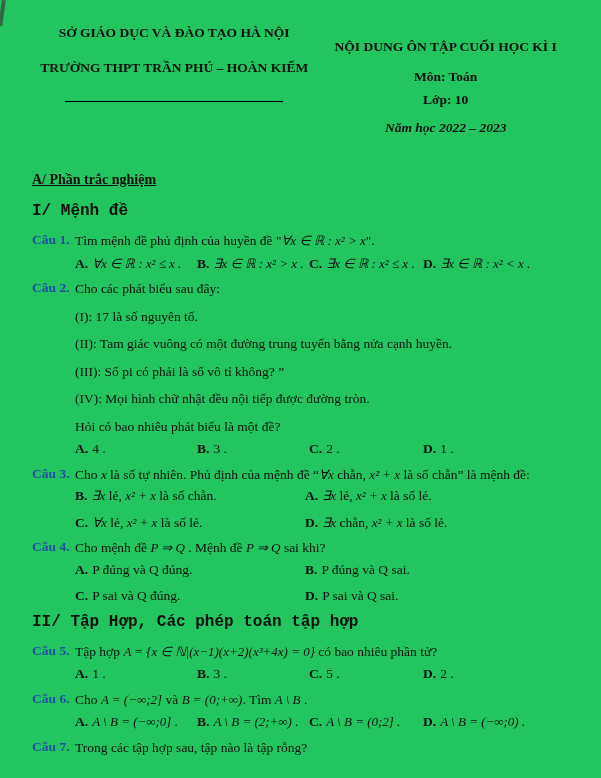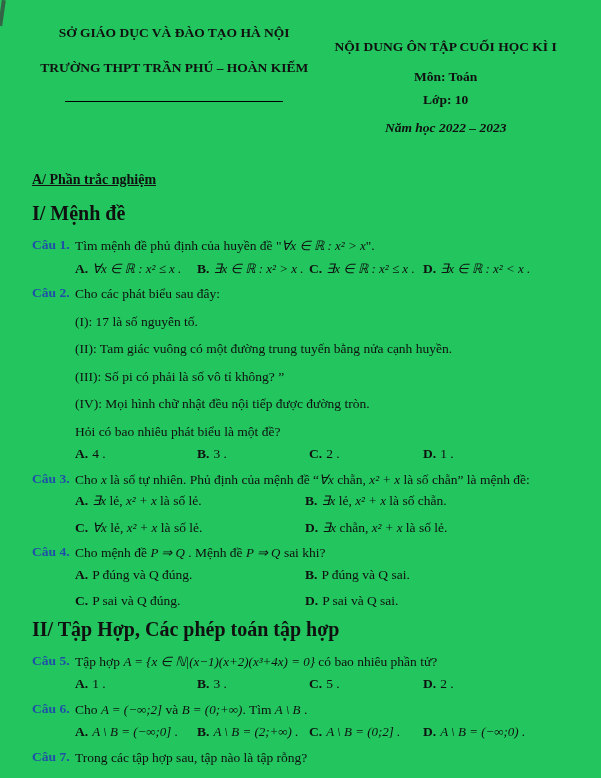--- a/index.html
+++ b/index.html
@@ -25,21 +25,21 @@
   .h-left .l2{margin-top:19px;}
   .h-rule{width:218px;margin:25px auto 0;border-top:1.7px solid #000;height:0;}
   .h-right{width:262px;text-align:center;font-weight:bold;line-height:16px;}
   .h-right .r1{margin-top:19px;}
   .h-right .r2{margin-top:14px;}
   .h-right .r3{margin-top:7px;}
   .h-right .r4{margin-top:12px;font-style:italic;}
   
   .flow{margin-top:36px;}
   .sec-a{font-weight:bold;text-decoration:underline;font-size:14px;margin:0 0 14px 0;}
-  .sec-h{font-weight:bold;font-size:20px;margin:0 0 12px 0;}
+  .sec-h{font-weight:bold;font-size:16px;margin:0 0 12px 0;font-family:Liberation Mono, monospace;}
   
   .question{display:flex;margin-bottom:8px;}
   .qlabel{flex:none;width:43px;font-weight:bold;color:#1f4fa8;}
   .qbody{flex:1;line-height:17.5px;}
   .qline{margin-top:10px;}
   .math{font-style:italic;font-size:13px;}
   .opts{margin-top:5px;}
   .opts.row4{display:grid;grid-template-columns:122px 112px 114px 1fr;white-space:nowrap;}
   .opts.grid2{display:grid;grid-template-columns:230px 1fr;row-gap:9px;margin-top:4px;}
   .opt .letter{font-weight:bold;margin-right:4px;}
@@ -94,22 +94,22 @@
             <span class="opt"><span class="letter">C.</span><span>2 .</span></span>
             <span class="opt"><span class="letter">D.</span><span>1 .</span></span>
           </div>
         </div>
       </div>
       <div class="question">
         <span class="qlabel">Câu 3.</span>
         <div class="qbody">
           <div class="qtext"><span>Cho </span><span class="math">x</span><span> là số tự nhiên. Phủ định của mệnh đề “</span><span class="math">∀x</span><span> chẵn, </span><span class="math">x² + x</span><span> là số chẵn” là mệnh đề:</span></div>
           <div class="opts grid2">
+            <span class="opt"><span class="letter">B.</span><span class="math">∃x</span><span> lẻ, </span><span class="math">x² + x</span><span> là số chẵn.</span></span>
             <span class="opt"><span class="letter">A.</span><span class="math">∃x</span><span> lẻ, </span><span class="math">x² + x</span><span> là số lẻ.</span></span>
-            <span class="opt"><span class="letter">B.</span><span class="math">∃x</span><span> lẻ, </span><span class="math">x² + x</span><span> là số chẵn.</span></span>
             <span class="opt"><span class="letter">C.</span><span class="math">∀x</span><span> lẻ, </span><span class="math">x² + x</span><span> là số lẻ.</span></span>
             <span class="opt"><span class="letter">D.</span><span class="math">∃x</span><span> chẵn, </span><span class="math">x² + x</span><span> là số lẻ.</span></span>
           </div>
         </div>
       </div>
       <div class="question">
         <span class="qlabel">Câu 4.</span>
         <div class="qbody">
           <div class="qtext"><span>Cho mệnh đề </span><span class="math">P ⇒ Q</span><span> . Mệnh đề </span><span class="math">P ⇒ Q</span><span> sai khi?</span></div>
           <div class="opts grid2">

